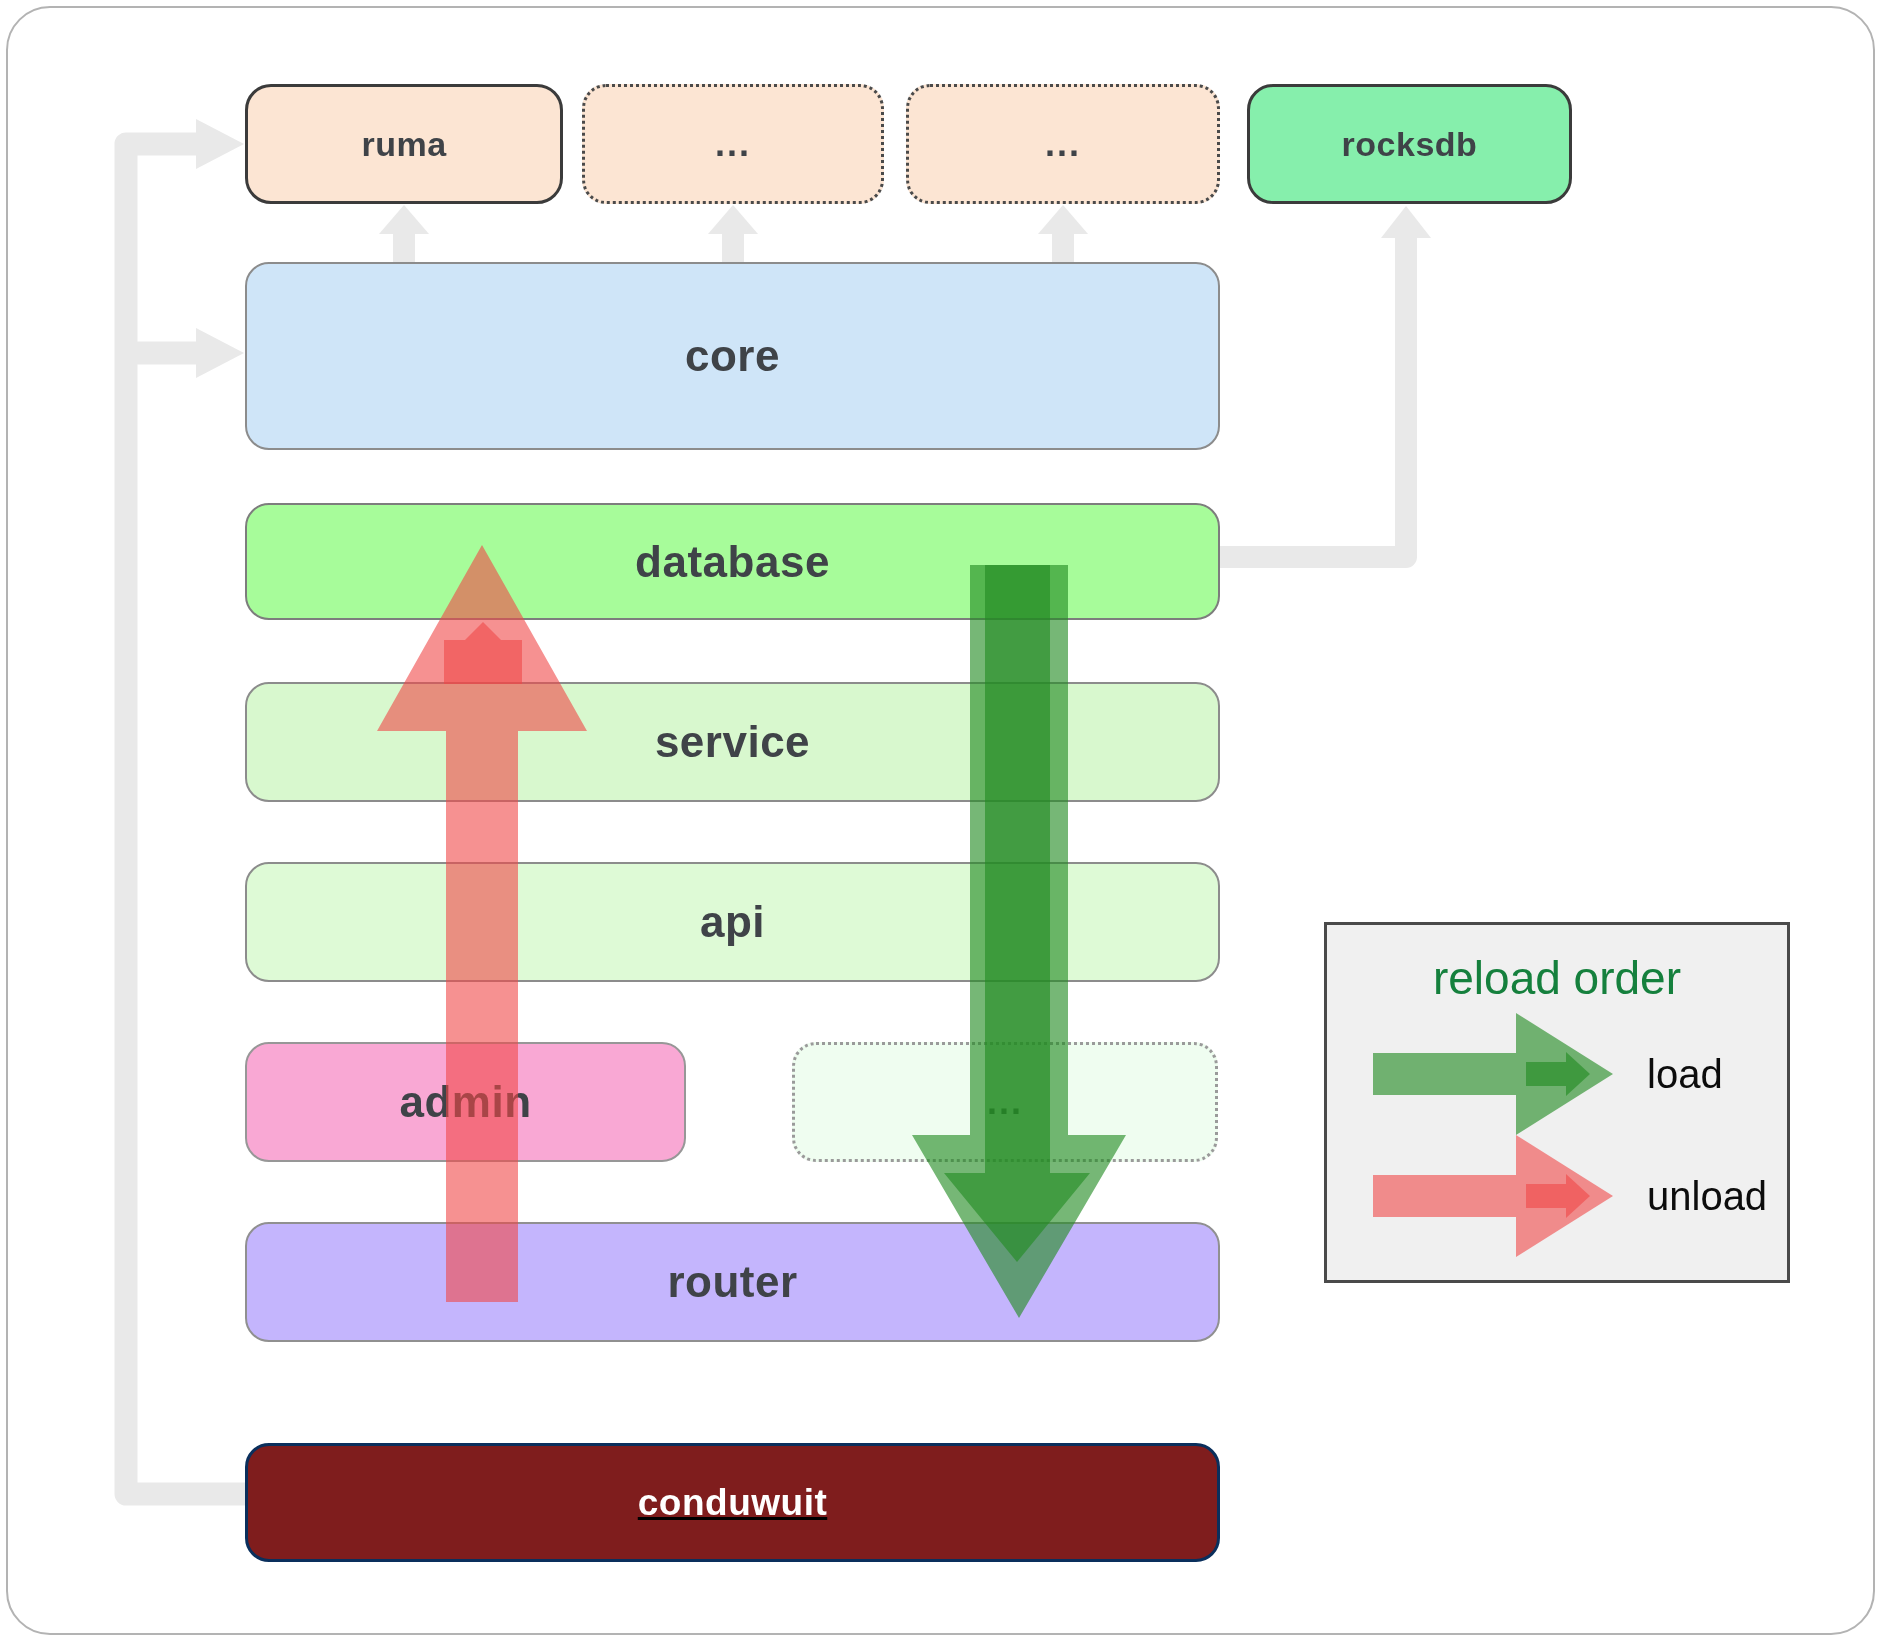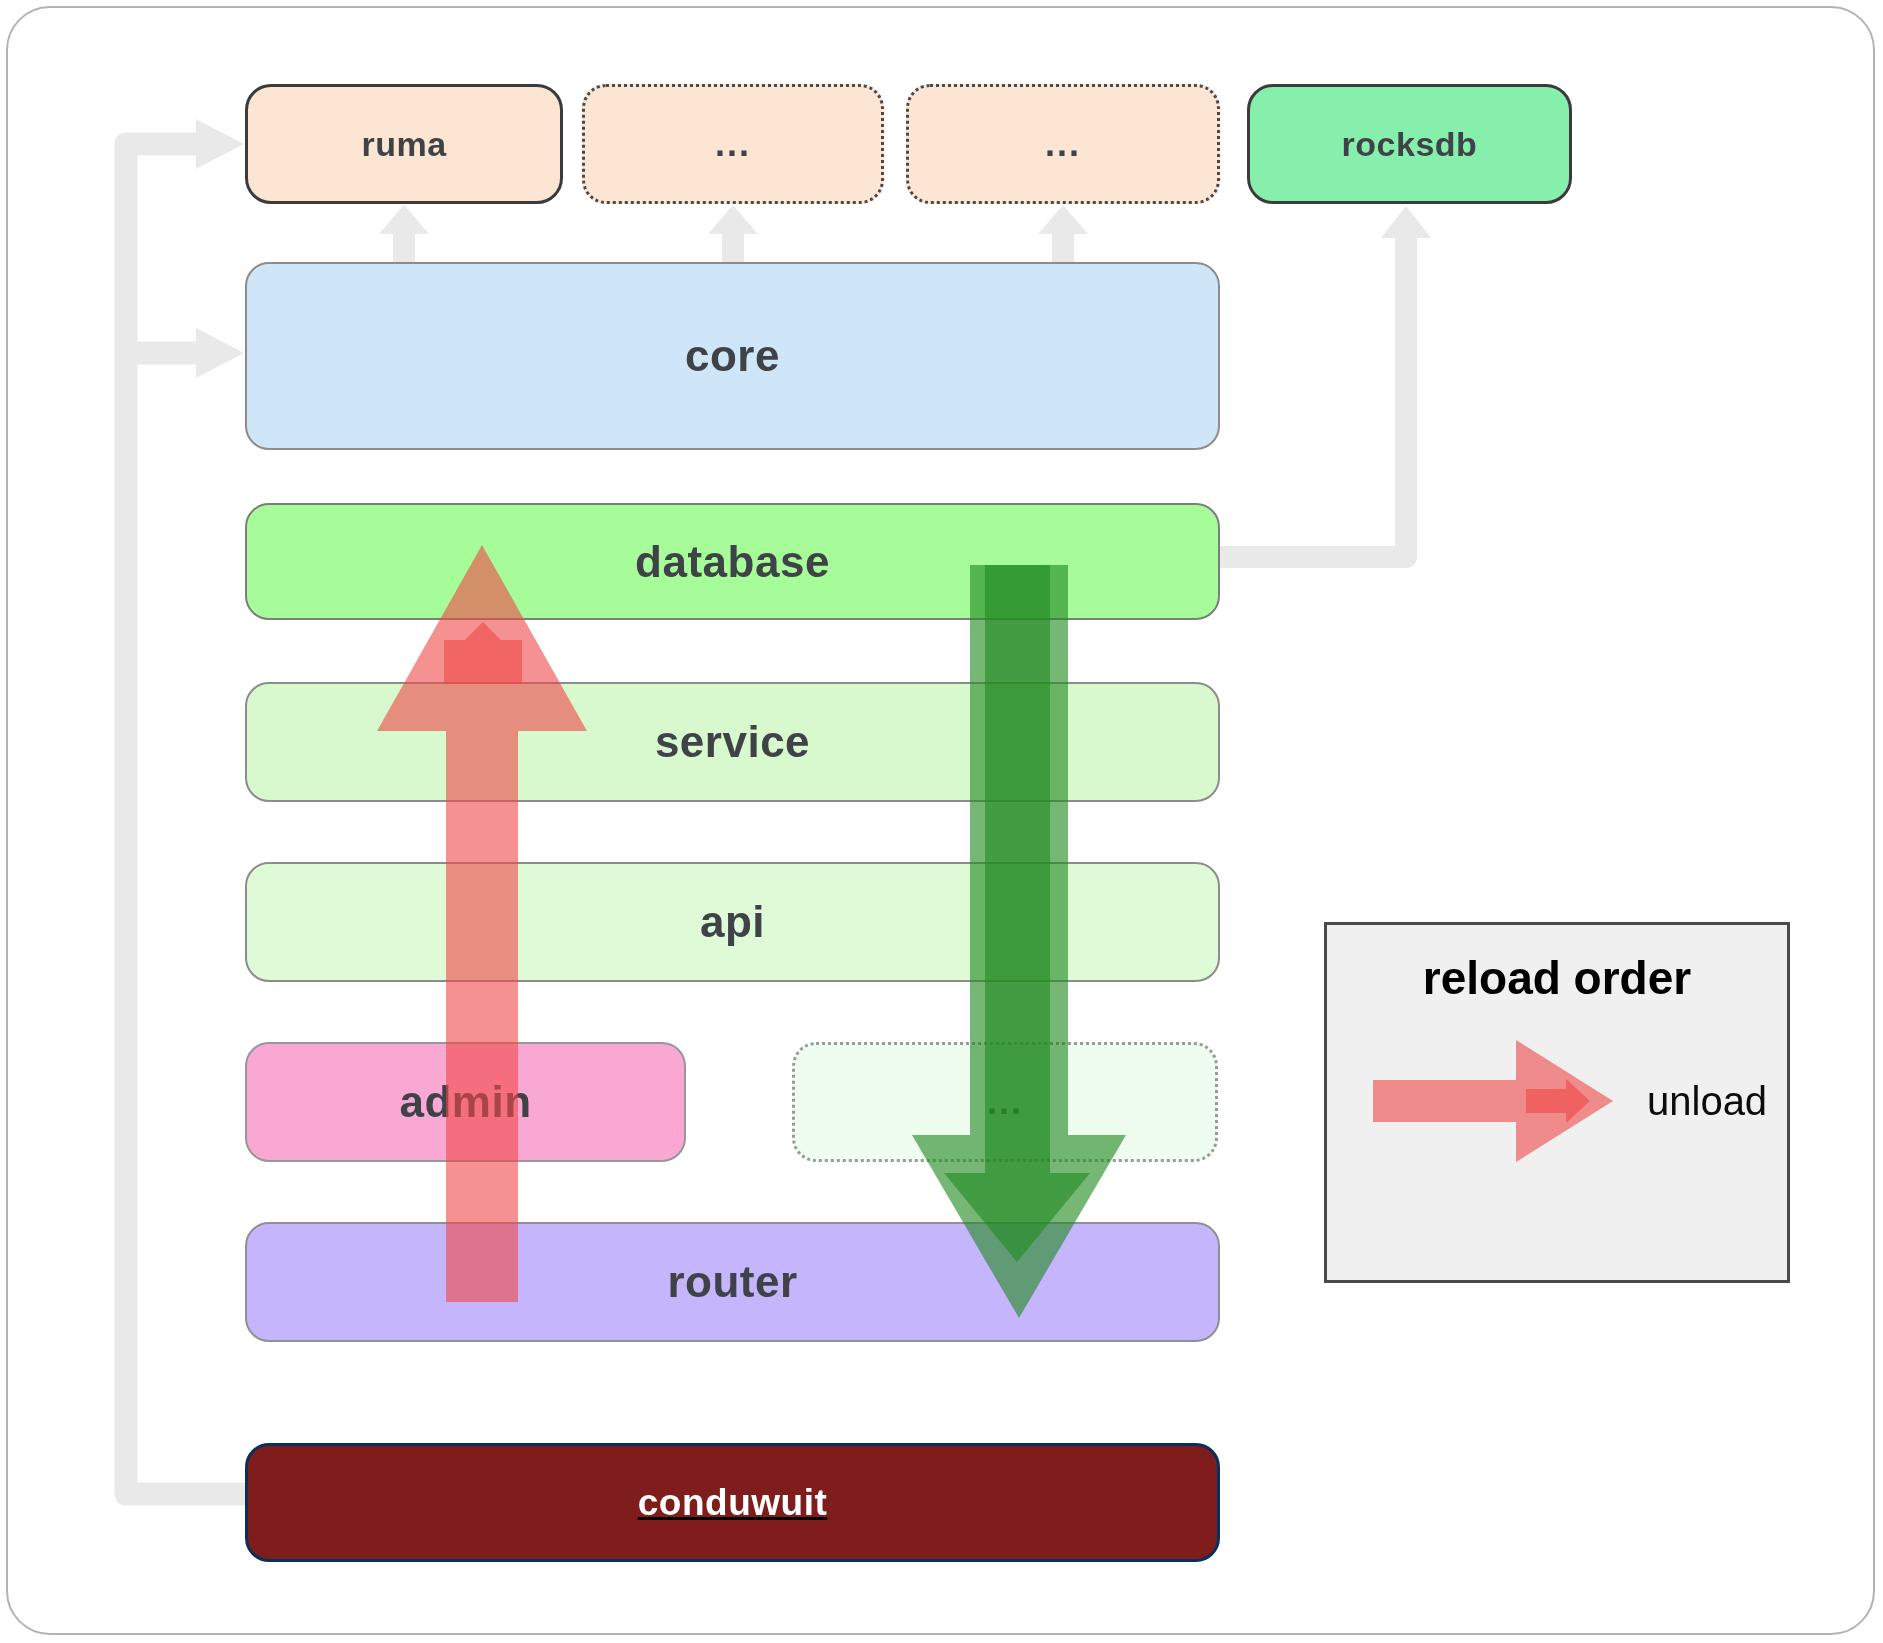--- a/index.html
+++ b/index.html
@@ -71,23 +71,23 @@
     background: #f0f0f0;
     border: 3px solid #4a4a4a;
     z-index: 4;
     display: flex;
     flex-direction: column;
     padding: 26px 34px 10px 34px;
   }
   #legend .legend-title {
     text-align: center;
     font-size: 46px;
-    font-weight: 700;
-    color: #000000;
-    margin-bottom: 35px;
+    font-weight: 400;
+    color: #15803d;
+    margin-bottom: 8px;
   }
   .legend-row {
     display: flex;
     align-items: center;
     gap: 26px;
     height: 122px;
   }
   .legend-row svg { width: 260px; height: 122px; flex: 0 0 auto; }
   .legend-row .legend-label {
     font-size: 40px;
@@ -164,20 +164,27 @@
     <polygon class="arrow-unload" points="482,545 587,731 518,731 518,1302 446,1302 446,731 377,731"></polygon>
     <polygon class="arrow-unload" points="444,684 444,640 465,640 483,622 501,640 522,640 522,684"></polygon>
 
     <polygon class="arrow-load" points="970,565 1068,565 1068,1135 1126,1135 1019,1318 912,1135 970,1135"></polygon>
     <polygon class="arrow-load" points="985,565 1050,565 1050,1173 1090,1173 1017,1262 944,1173 985,1173"></polygon>
   </svg>
 
   <div id="legend">
     <div class="legend-title">reload order</div>
 
+    <div class="legend-row">
+      <svg viewBox="0 0 260 122">
+        <polygon class="arrow-load" points="12,40 155,40 155,0 252,61 155,122 155,82 12,82"></polygon>
+        <polygon class="arrow-load" points="165,49 205,49 205,39 229,61 205,83 205,73 165,73"></polygon>
+      </svg>
+      <span class="legend-label">load</span>
+    </div>
 
     <div class="legend-row">
       <svg viewBox="0 0 260 122">
         <polygon class="arrow-unload" points="12,40 155,40 155,0 252,61 155,122 155,82 12,82"></polygon>
         <polygon class="arrow-unload" points="165,49 205,49 205,39 229,61 205,83 205,73 165,73"></polygon>
       </svg>
       <span class="legend-label">unload</span>
     </div>
   </div>
 

